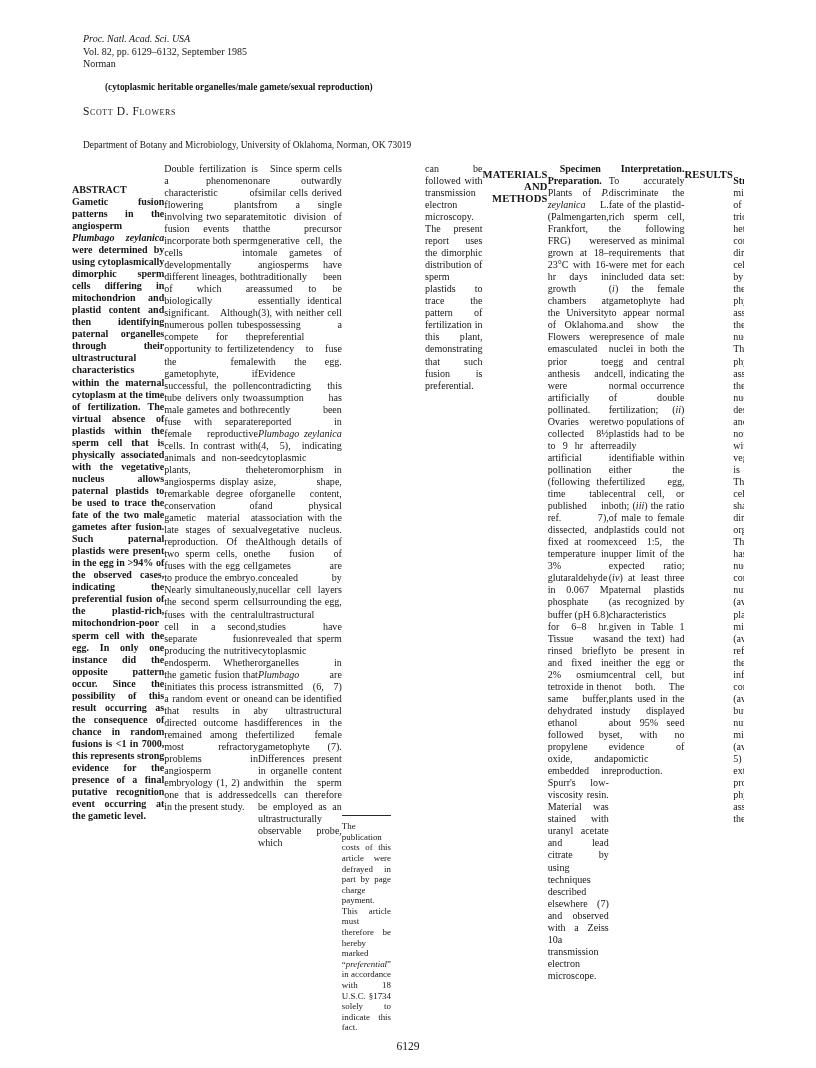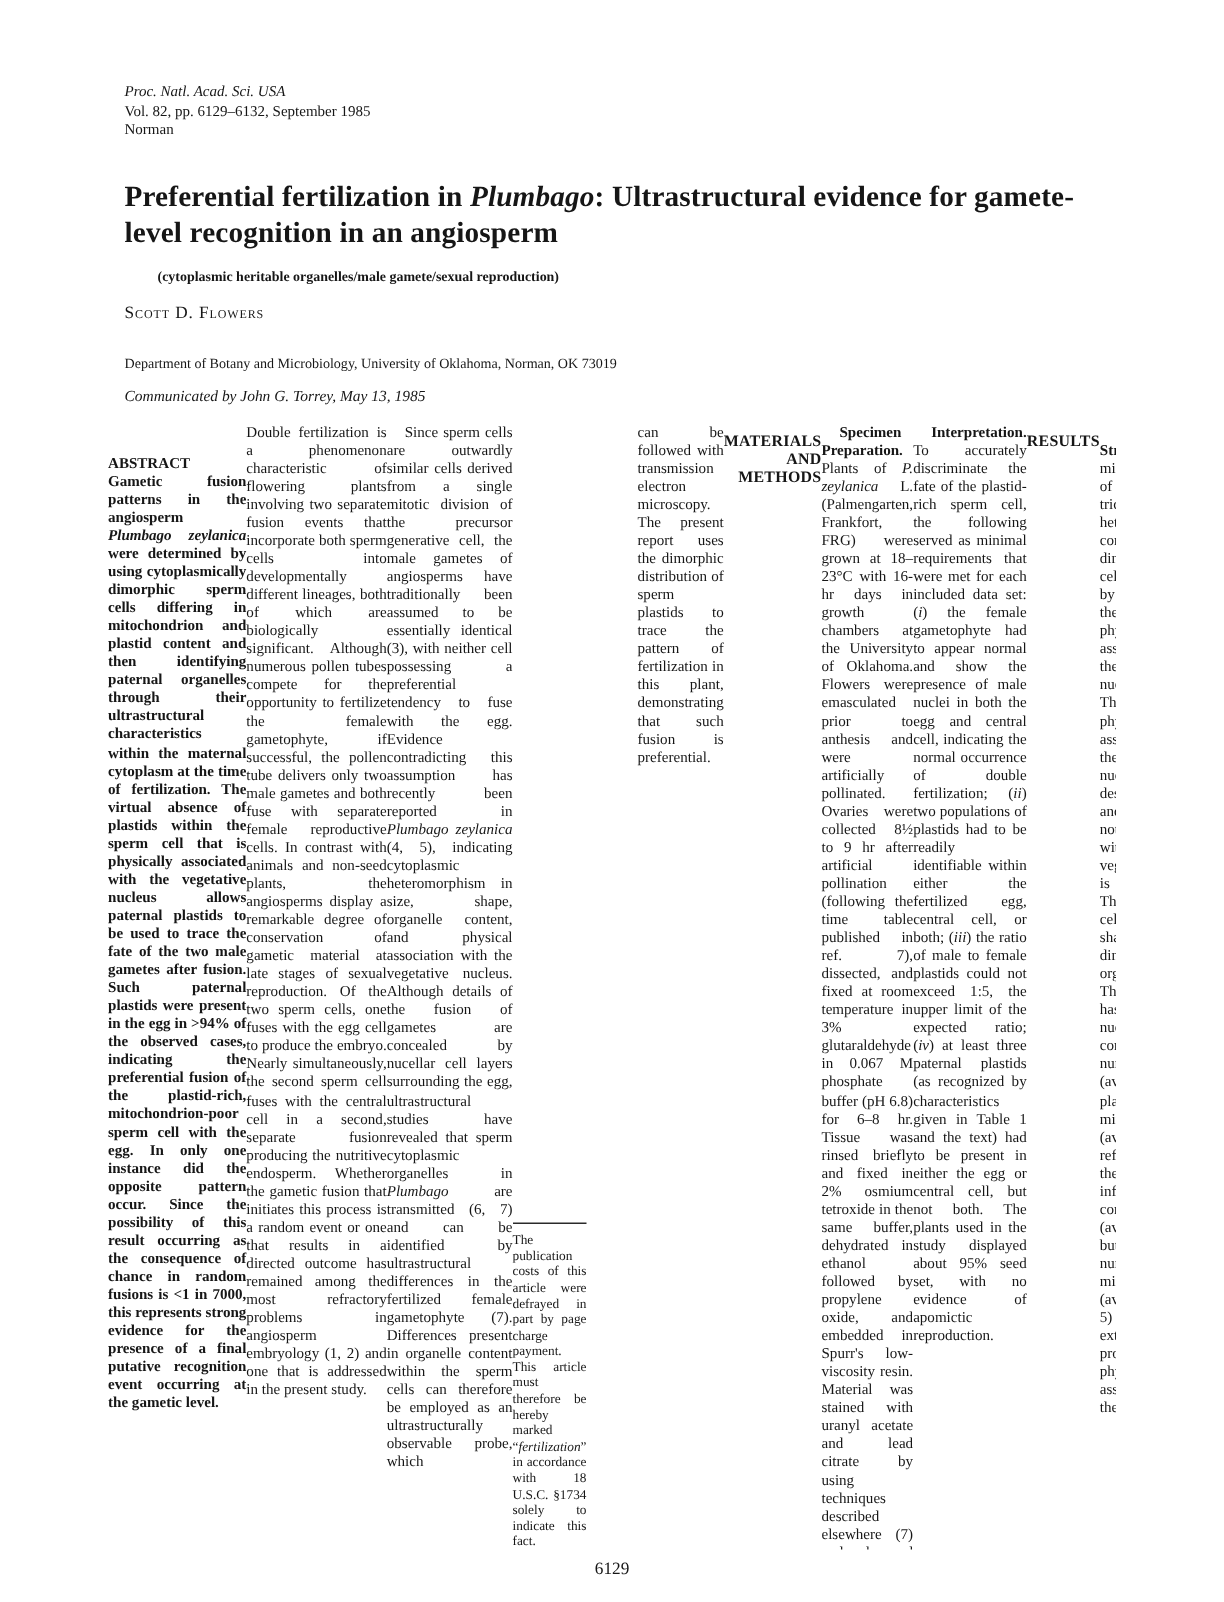--- a/index.html
+++ b/index.html
@@ -5,21 +5,21 @@
   * { margin: 0; padding: 0; box-sizing: border-box; }
   html, body { width: 816px; height: 1068px; }
   body {
     background: #ffffff;
     color: #161616;
     font-family: "Liberation Serif", "DejaVu Serif", serif;
     overflow: hidden;
   }
   .page {
     width: 816px; height: 1068px;
-    padding: 56px 72px 16px 72px;
+    padding: 33px 72px 16px 72px;
     display: flex; flex-direction: column;
   }
   .masthead { font-size: 10px; line-height: 12.6px; padding-left: 11px; }
   .masthead .journal-name { font-style: italic; }
   .article-title {
     margin-top: 26px; padding-left: 11px;
     font-size: 19.5px; line-height: 24.5px; font-weight: bold;
     letter-spacing: 0.1px;
   }
   .keywords { margin-top: 11px; padding-left: 33px; font-size: 9.3px; font-weight: bold; }
@@ -58,40 +58,38 @@
 <body>
 
 <div class="page">
 
   <div class="masthead">
     <div class="journal-name">Proc. Natl. Acad. Sci. USA</div>
     <div>Vol. 82, pp. 6129–6132, September 1985</div>
     <div>Norman</div>
   </div>
 
-  <h1 class="article-title">Preferential fertilization in <i>Plumbago</i>: Ultrastructural evidence for gamete-level recognition in an angiosperm</h1>
 
   <div class="keywords">(cytoplasmic heritable organelles/male gamete/sexual reproduction)</div>
 
   <div class="author">Scott D. Flowers</div>
 
   <div class="affiliation">Department of Botany and Microbiology, University of Oklahoma, Norman, OK 73019</div>
 
-  <div class="communicated">Communicated by John G. Torrey, May 13, 1985</div>
 
   <div class="columns">
 
     <div class="col">
       <p class="abstract">ABSTRACT  Gametic fusion patterns in the angiosperm <i>Plumbago zeylanica</i> were determined by using cytoplasmically dimorphic sperm cells differing in mitochondrion and plastid content and then identifying paternal organelles through their ultrastructural characteristics within the maternal cytoplasm at the time of fertilization. The virtual absence of plastids within the sperm cell that is physically associated with the vegetative nucleus allows paternal plastids to be used to trace the fate of the two male gametes after fusion. Such paternal plastids were present in the egg in &gt;94% of the observed cases, indicating the preferential fusion of the plastid-rich, mitochondrion-poor sperm cell with the egg. In only one instance did the opposite pattern occur. Since the possibility of this result occurring as the consequence of chance in random fusions is &lt;1 in 7000, this represents strong evidence for the presence of a final putative recognition event occurring at the gametic level.</p>
       <hr class="rule">
       <p>Double fertilization is a phenomenon characteristic of flowering plants involving two separate fusion events that incorporate both sperm cells into developmentally different lineages, both of which are biologically significant. Although numerous pollen tubes compete for the opportunity to fertilize the female gametophyte, if successful, the pollen tube delivers only two male gametes and both fuse with separate female reproductive cells. In contrast with animals and non-seed plants, the angiosperms display a remarkable degree of conservation of gametic material at late stages of sexual reproduction. Of the two sperm cells, one fuses with the egg cell to produce the embryo. Nearly simultaneously, the second sperm cell fuses with the central cell in a second, separate fusion producing the nutritive endosperm. Whether the gametic fusion that initiates this process is a random event or one that results in a directed outcome has remained among the most refractory problems in angiosperm embryology (1, 2) and one that is addressed in the present study.</p>
       <p class="indent">Since sperm cells are outwardly similar cells derived from a single mitotic division of the precursor generative cell, the male gametes of angiosperms have traditionally been assumed to be essentially identical (3), with neither cell possessing a preferential tendency to fuse with the egg. Evidence contradicting this assumption has recently been reported in <i>Plumbago zeylanica</i> (4, 5), indicating cytoplasmic heteromorphism in size, shape, organelle content, and physical association with the vegetative nucleus. Although details of the fusion of gametes are concealed by nucellar cell layers surrounding the egg, ultrastructural studies have revealed that sperm cytoplasmic organelles in <i>Plumbago</i> are transmitted (6, 7) and can be identified by ultrastructural differences in the fertilized female gametophyte (7). Differences present in organelle content within the sperm cells can therefore be employed as an ultrastructurally observable probe, which</p>
       <div class="footnote-block">
         <hr class="rule">
-        <p class="footnote">The publication costs of this article were defrayed in part by page charge payment. This article must therefore be hereby marked “<i>fertilization</i>” in accordance with 18 U.S.C. §1734 solely to indicate this fact.</p>
+        <p class="footnote">The publication costs of this article were defrayed in part by page charge payment. This article must therefore be hereby marked “<i>preferential</i>” in accordance with 18 U.S.C. §1734 solely to indicate this fact.</p>
       </div>
     </div>
 
     <div class="col">
       <p>can be followed with transmission electron microscopy. The present report uses the dimorphic distribution of sperm plastids to trace the pattern of fertilization in this plant, demonstrating that such fusion is preferential.</p>
       <h2 class="section-heading">MATERIALS AND METHODS</h2>
       <p class="indent"><b>Specimen Preparation.</b> Plants of <i>P. zeylanica</i> L. (Palmengarten, Frankfort, FRG) were grown at 18–23°C with 16-hr days in growth chambers at the University of Oklahoma. Flowers were emasculated prior to anthesis and were artificially pollinated. Ovaries were collected 8½ to 9 hr after artificial pollination (following the time table published in ref. 7), dissected, and fixed at room temperature in 3% glutaraldehyde in 0.067 M phosphate buffer (pH 6.8) for 6–8 hr. Tissue was rinsed briefly and fixed in 2% osmium tetroxide in the same buffer, dehydrated in ethanol followed by propylene oxide, and embedded in Spurr's low-viscosity resin. Material was stained with uranyl acetate and lead citrate by using techniques described elsewhere (7) and observed with a Zeiss 10a transmission electron microscope.</p>
       <p class="indent"><b>Interpretation.</b> To accurately discriminate the fate of the plastid-rich sperm cell, the following served as minimal requirements that were met for each included data set: (<i>i</i>) the female gametophyte had to appear normal and show the presence of male nuclei in both the egg and central cell, indicating the normal occurrence of double fertilization; (<i>ii</i>) two populations of plastids had to be readily identifiable within either the fertilized egg, central cell, or both; (<i>iii</i>) the ratio of male to female plastids could not exceed 1:5, the upper limit of the expected ratio; (<i>iv</i>) at least three paternal plastids (as recognized by characteristics given in Table 1 and the text) had to be present in either the egg or central cell, but not both. The plants used in the study displayed about 95% seed set, with no evidence of apomictic reproduction.</p>
       <h2 class="section-heading">RESULTS</h2>
       <p class="indent"><b>Sperm Structure.</b> The microgametophyte of <i>P. zeylanica</i> is tricellular and heterospermic, containing two dimorphic sperm cells distinguished by whether or not the cell is physically associated with the vegetative nucleus (4, 5). The sperm cell physically associated with the vegetative nucleus is designated S<sub>vn</sub>, and the sperm cell not associated with the vegetative nucleus is designated S<sub>ua</sub>. The two sperm cells differ in size, shape, nuclear dimensions, and organelle content. The S<sub>ua</sub> is smaller, has a smaller nucleus, and contains numerous plastids (average, 24.2 plastids) and few mitochondria (average, 39.8; ref. 5). In contrast, the larger S<sub>vn</sub> infrequently contains plastids (average, 0.45) but contains numerous mitochondria (average, 256; ref. 5) and an extensive cellular projection that is physically associated with the</p>

